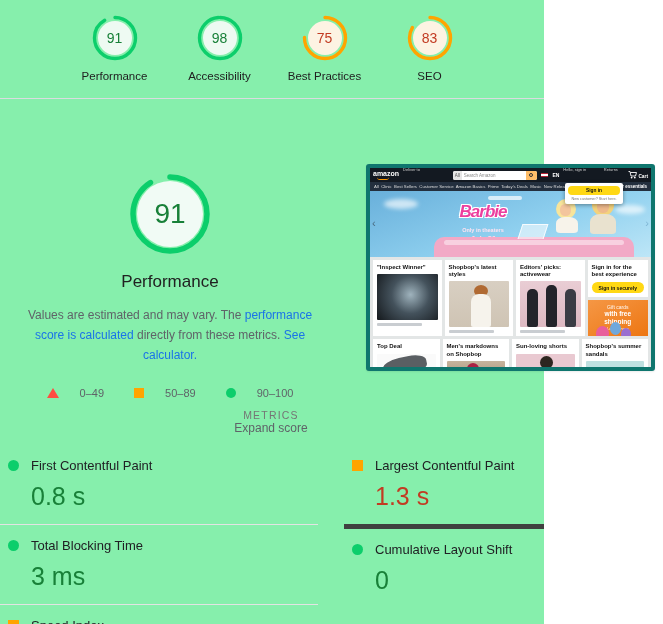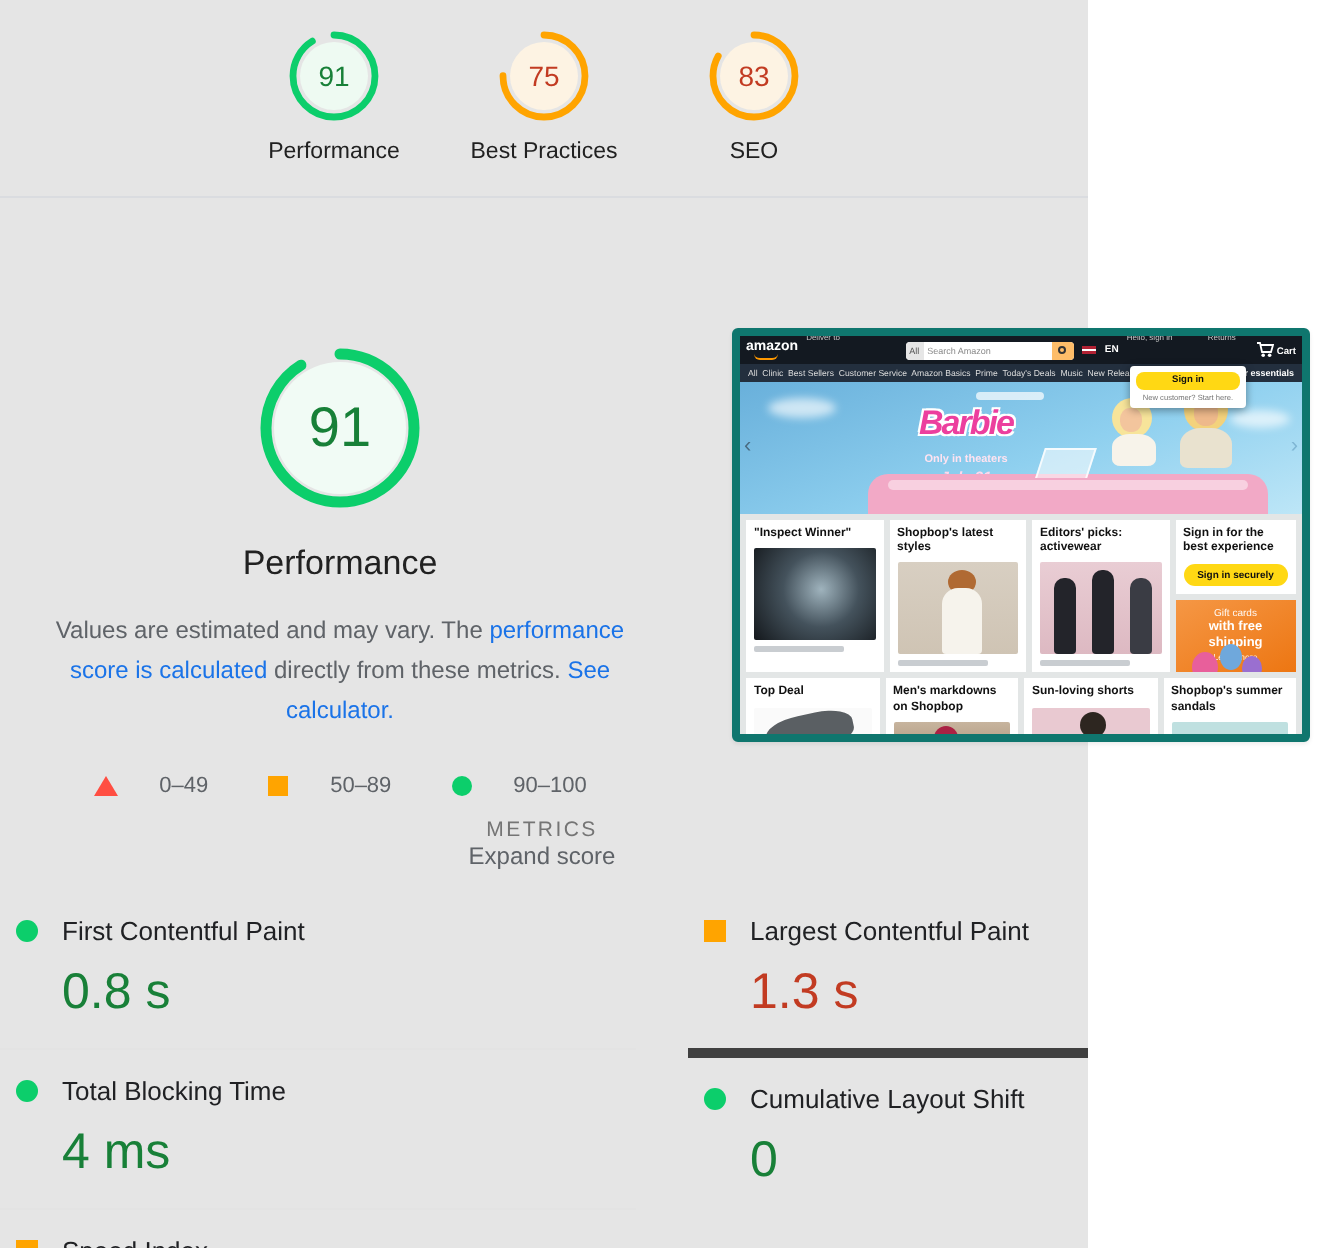--- a/index.html
+++ b/index.html
@@ -1,18 +1,18 @@
 <!DOCTYPE html>
 <html><head>
 <meta charset="utf-8">
 <style>
   * { margin:0; padding:0; box-sizing:border-box; }
   html,body { width:663px; height:624px; background:#fff; overflow:hidden;
               font-family:"Liberation Sans", sans-serif; color:#202124; }
-  .page { position:relative; width:544px; height:624px; background:#e5e5e5;text-decoration:underline; }
+  .page { position:relative; width:544px; height:624px; background:#86efac;text-decoration:underline; }
 
   
   .gauges-bar { position:absolute; top:0; left:0; right:0; height:99px;
                 border-bottom:1px solid #dadce0; display:flex; justify-content:center;
                 align-items:flex-start; padding-top:14px; gap:0; }
   .gauge-sm { width:105px; display:flex; flex-direction:column; align-items:center;
               text-decoration:none; color:inherit; cursor:pointer; }
   .gauge-wrap { position:relative; width:48px; height:48px; }
   .gauge-wrap svg { display:block; }
   .gauge-num { position:absolute; inset:0; display:flex; align-items:center;
@@ -181,20 +181,30 @@
           <circle cx="24" cy="24" r="17" fill="#eefaf2" stroke="none"></circle>
           <circle cx="24" cy="24" r="20.5" fill="none" stroke="#0cce6b" stroke-width="3.4" stroke-linecap="round" transform="rotate(-90 24 24)" stroke-dasharray="117.21 128.81"></circle>
         </svg>
         <span class="gauge-num num-pass">91</span>
       </span>
       <span class="gauge-label">Performance</span>
     </a>
     <a class="gauge-sm">
       <span class="gauge-wrap">
         <svg width="48" height="48" viewBox="0 0 48 48">
+          <circle cx="24" cy="24" r="17" fill="#eefaf2" stroke="none"></circle>
+          <circle cx="24" cy="24" r="20.5" fill="none" stroke="#0cce6b" stroke-width="3.4" stroke-linecap="round" transform="rotate(-90 24 24)" stroke-dasharray="126.23 128.81"></circle>
+        </svg>
+        <span class="gauge-num num-pass">98</span>
+      </span>
+      <span class="gauge-label">Accessibility</span>
+    </a>
+    <a class="gauge-sm">
+      <span class="gauge-wrap">
+        <svg width="48" height="48" viewBox="0 0 48 48">
           <circle cx="24" cy="24" r="17" fill="#fdf3e3" stroke="none"></circle>
           <circle cx="24" cy="24" r="20.5" fill="none" stroke="#ffa400" stroke-width="3.4" stroke-linecap="round" transform="rotate(-90 24 24)" stroke-dasharray="96.60 128.81"></circle>
         </svg>
         <span class="gauge-num num-avg">75</span>
       </span>
       <span class="gauge-label">Best Practices</span>
     </a>
     <a class="gauge-sm">
       <span class="gauge-wrap">
         <svg width="48" height="48" viewBox="0 0 48 48">
@@ -377,21 +387,21 @@
             <span class="m-ico-pass"></span>
             <span class="metric-name">First Contentful Paint</span>
           </div>
           <div class="metric-value val-pass">0.8 s</div>
         </div>
         <div class="metric" style="border-top:none; border-bottom:1px solid #e3e3e3;">
           <div class="metric-top">
             <span class="m-ico-pass"></span>
             <span class="metric-name">Total Blocking Time</span>
           </div>
-          <div class="metric-value val-pass">4 ms</div>
+          <div class="metric-value val-pass">3 ms</div>
         </div>
         <div class="metric" style="border-top:none;">
           <div class="metric-top">
             <span class="m-ico-avg"></span>
             <span class="metric-name">Speed Index</span>
           </div>
           <div class="metric-value val-avg">2.2 s</div>
         </div>
       </div>
       <div class="mcol mcol-right">

